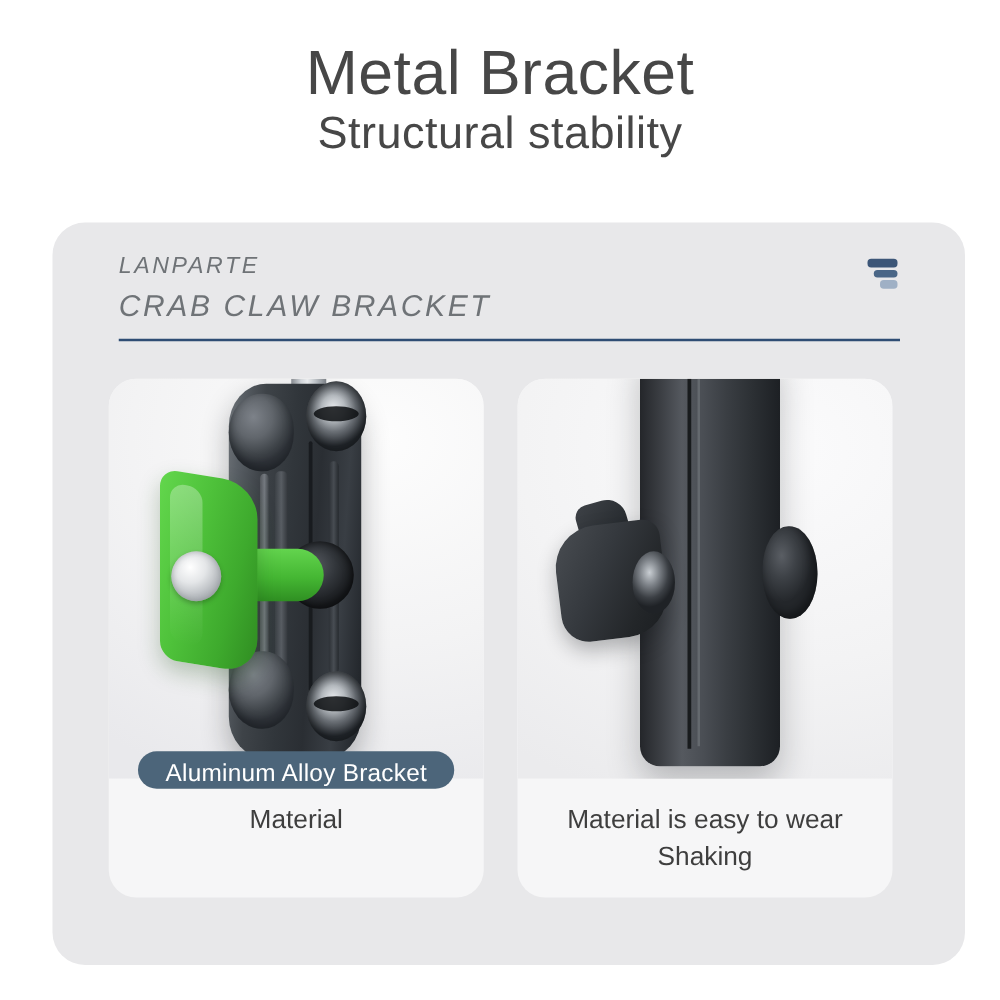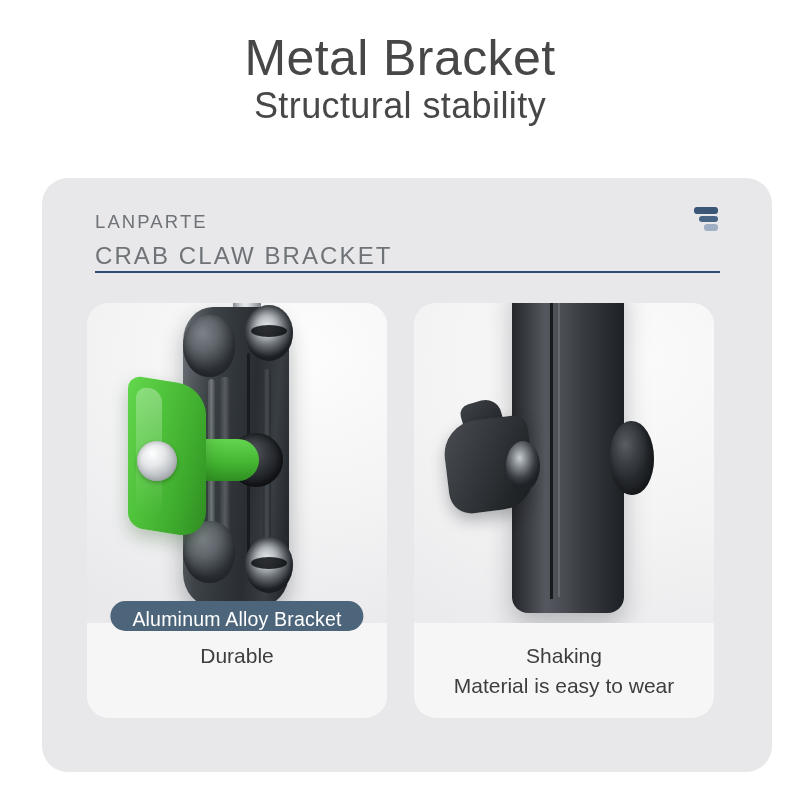--- a/index.html
+++ b/index.html
@@ -42,22 +42,23 @@
     position: absolute;
     left: 42px; top: 178px;
     width: 730px; height: 594px;
     background: #e8e8ea;
     border-radius: 26px;
   }
 
   
   .card-head {
     position: absolute;
-    left: 53px; top: 30px;
+    left: 53px; top: 20px;
     width: 625px;
+    font-style: italic;
   }
   .brand-line {
     font-size: 18.5px;
     letter-spacing: 2.1px;
     color: #6f7377;
     font-weight: 400;
     line-height: 1.55;
     white-space: nowrap;
   }
   .brand-line.b2 {
@@ -372,39 +373,39 @@
             <div class="alu-hub"></div>
             <div class="knob-shaft"></div>
             <div class="knob-wing"></div>
             <div class="knob-cap"></div>
           </div>
         </div>
 
         <div class="badge alloy">Aluminum Alloy Bracket</div>
 
         <div class="caption">
-          <span class="cline">Durable</span>
+          <span class="cline">Material</span>
         </div>
       </div>
 
       <div class="panel">
         <div class="stage">
           <div class="plastic-scene">
             <div class="tube"></div>
             <div class="tube-seam"></div>
             <div class="tube-seam2"></div>
             <div class="tube-nub"></div>
             <div class="lever-tail"></div>
             <div class="lever"></div>
             <div class="lever-hub"></div>
           </div>
         </div>
 
 
         <div class="caption">
+          <span class="cline">Material is easy to wear</span>
           <span class="cline">Shaking</span>
-          <span class="cline">Material is easy to wear</span>
         </div>
       </div>
 
     </div>
   </div>
 </div>
 
 </body></html>

